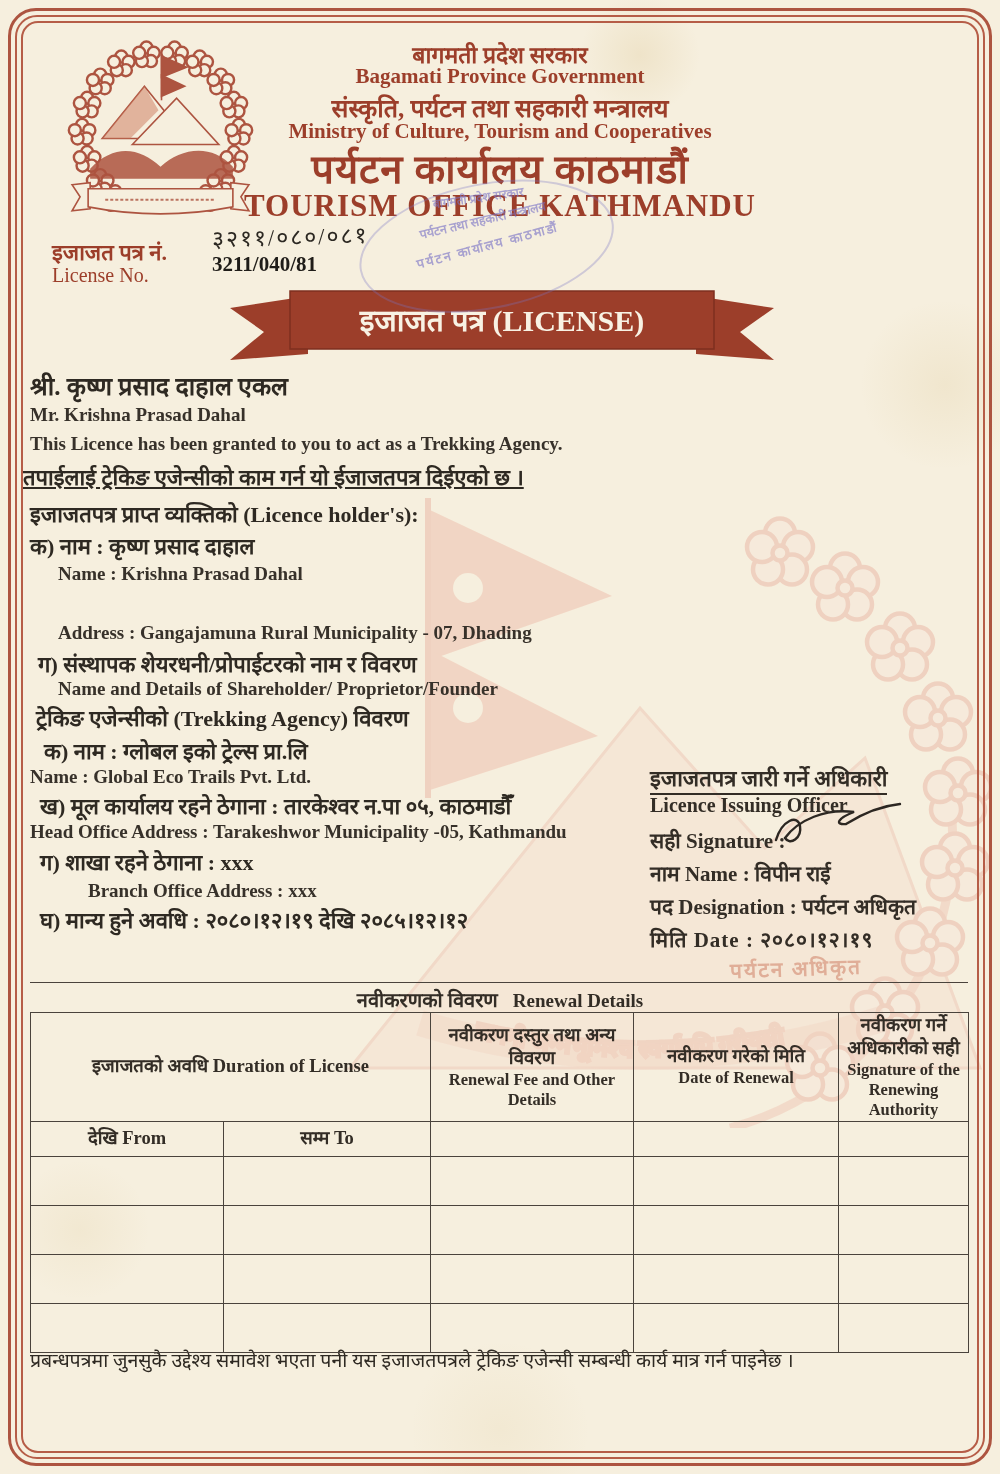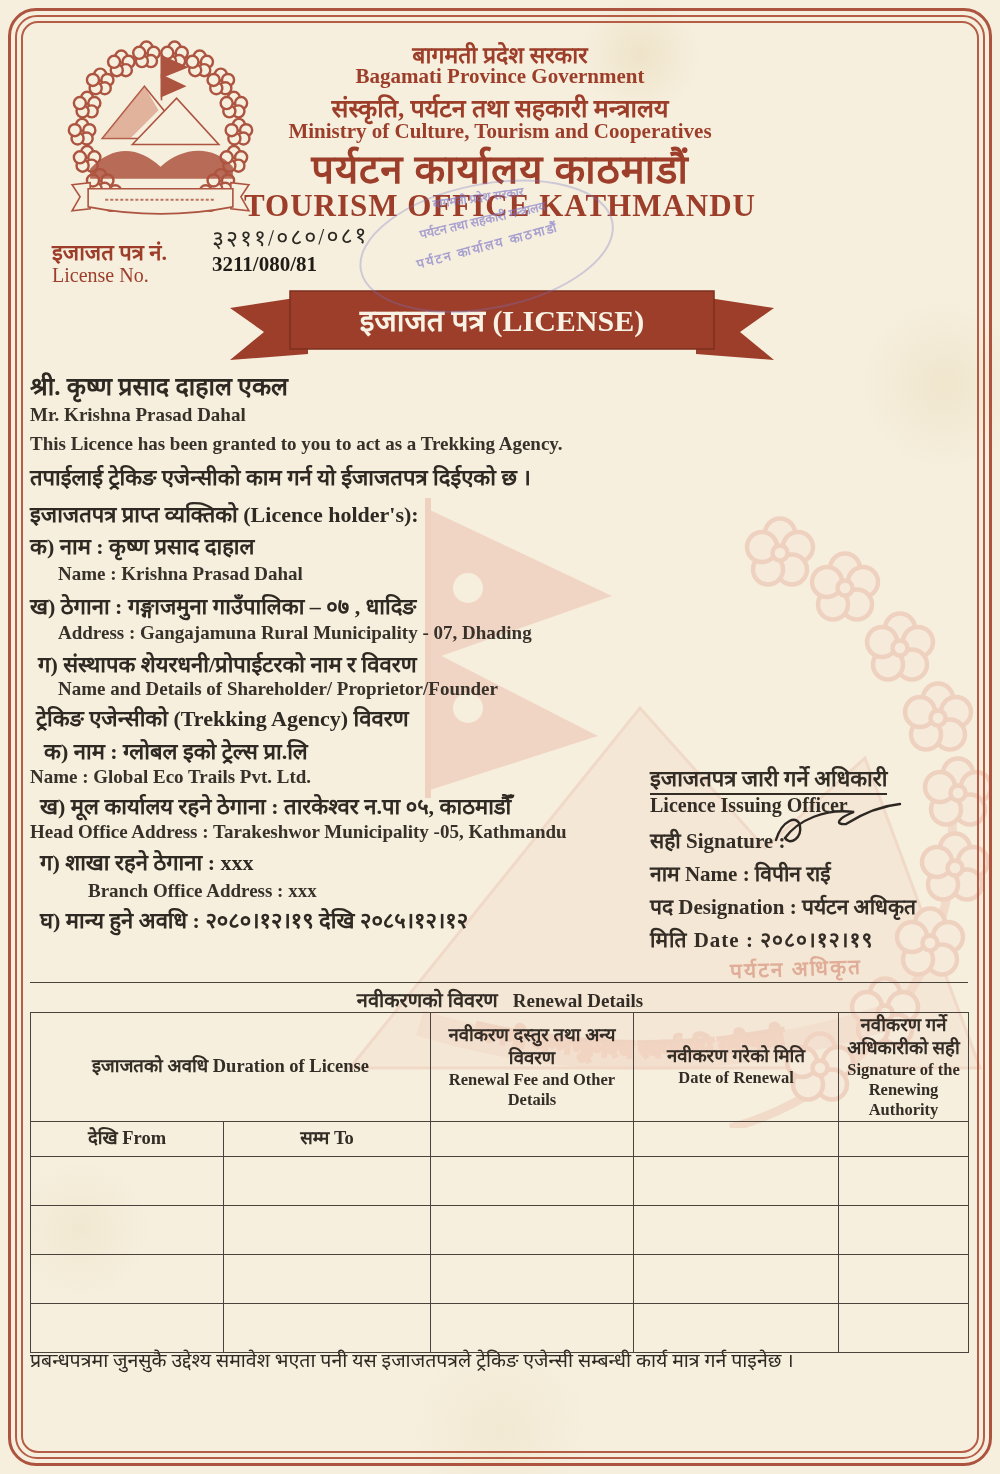--- a/index.html
+++ b/index.html
@@ -168,21 +168,21 @@
     <div class="ctr maroon np h-prov-np">बागमती प्रदेश सरकार</div>
     <div class="ctr maroon np h-min-np">संस्कृति, पर्यटन तथा सहकारी मन्त्रालय</div>
     <div class="ctr maroon en h-prov-en">Bagamati Province Government</div>
     <div class="ctr maroon en h-min-en">Ministry of Culture, Tourism and Cooperatives</div>
     <div class="ctr maroon np h-off-np">पर्यटन कार्यालय काठमाडौं</div>
     <div class="ctr maroon en h-off-en">TOURISM OFFICE KATHMANDU</div>
 
     <div class="abs maroon lic-label-np">इजाजत पत्र नं.</div>
     <div class="abs maroon lic-label-en">License No.</div>
     <div class="abs lic-val-np">३२११/०८०/०८१</div>
-    <div class="abs lic-val-en">3211/080/81</div>
+    <div class="abs lic-val-en">3211/040/81</div>
 
     <div class="bluestamp">
       <svg width="270" height="140" viewBox="0 0 270 140">
         <ellipse cx="135" cy="72" rx="128" ry="62" fill="none" stroke="#7a73c6" stroke-width="2" opacity=".5"></ellipse>
       </svg>
       <div class="s1">बागमती प्रदेश सरकार</div>
       <div class="s2">पर्यटन तथा सहकारी मन्त्रालय</div>
       <div class="s3">पर्यटन कार्यालय काठमाडौं</div>
     </div>
 
@@ -192,26 +192,25 @@
         <polygon points="546,22 468,10 468,68 546,74 512,46" fill="#9c3e2a"></polygon>
         <rect x="62" y="5" width="424" height="58" fill="#9c3e2a"></rect>
         <rect x="62" y="5" width="424" height="58" fill="none" stroke="#7e2f1f" stroke-width="1.5"></rect>
         <text x="274" y="45" text-anchor="middle" font-size="30" fill="#f8f2e4">इजाजत पत्र (LICENSE)</text>
       </svg>
     </div>
 
     <div class="abs body-np big-np" style="left:30px;top:368px;">श्री. कृष्ण प्रसाद दाहाल एकल</div>
     <div class="abs body-en" style="left:30px;top:404px;">Mr. Krishna Prasad Dahal</div>
     <div class="abs body-en" style="left:30px;top:433px;">This Licence has been granted to you to act as a Trekking Agency.</div>
-    <div class="abs body-np" style="left:30px;top:461px;">तपाईलाई ट्रेकिङ एजेन्सीको काम गर्न यो ईजाजतपत्र दिईएको छ ।</div>
+    <div class="abs body-np" style="left:23px;top:461px;text-decoration:underline;">तपाईलाई ट्रेकिङ एजेन्सीको काम गर्न यो ईजाजतपत्र दिईएको छ ।</div>
 
     <div class="abs body-np" style="left:30px;top:498px;">इजाजतपत्र प्राप्त व्यक्तिको (Licence holder's):</div>
     <div class="abs body-np" style="left:30px;top:530px;">क) नाम : कृष्ण प्रसाद दाहाल</div>
     <div class="abs body-en" style="left:58px;top:563px;">Name :  Krishna Prasad Dahal</div>
-    <div class="abs body-np" style="left:30px;top:590px;">ख) ठेगाना : गङ्गाजमुना गाउँपालिका – ०७ , धादिङ</div>
     <div class="abs body-en" style="left:58px;top:622px;">Address :  Gangajamuna Rural Municipality - 07, Dhading</div>
     <div class="abs body-np" style="left:30px;top:648px;margin-left:8px;">ग) संस्थापक शेयरधनी/प्रोपाईटरको नाम र विवरण</div>
     <div class="abs body-en" style="left:58px;top:678px;">Name and Details of Shareholder/ Proprietor/Founder</div>
 
     <div class="abs body-np" style="left:36px;top:702px;">ट्रेकिङ एजेन्सीको (Trekking Agency) विवरण</div>
     <div class="abs body-np" style="left:44px;top:735px;">क) नाम : ग्लोबल इको ट्रेल्स प्रा.लि</div>
     <div class="abs body-en" style="left:30px;top:766px;">Name :   Global Eco Trails Pvt. Ltd.</div>
     <div class="abs body-np" style="left:40px;top:790px;">ख) मूल कार्यालय रहने ठेगाना : तारकेश्वर न.पा ०५, काठमाडौँ</div>
     <div class="abs body-en" style="left:30px;top:821px;">Head Office Address : Tarakeshwor Municipality -05, Kathmandu</div>
     <div class="abs body-np" style="left:40px;top:846px;">ग) शाखा रहने ठेगाना : xxx</div>

